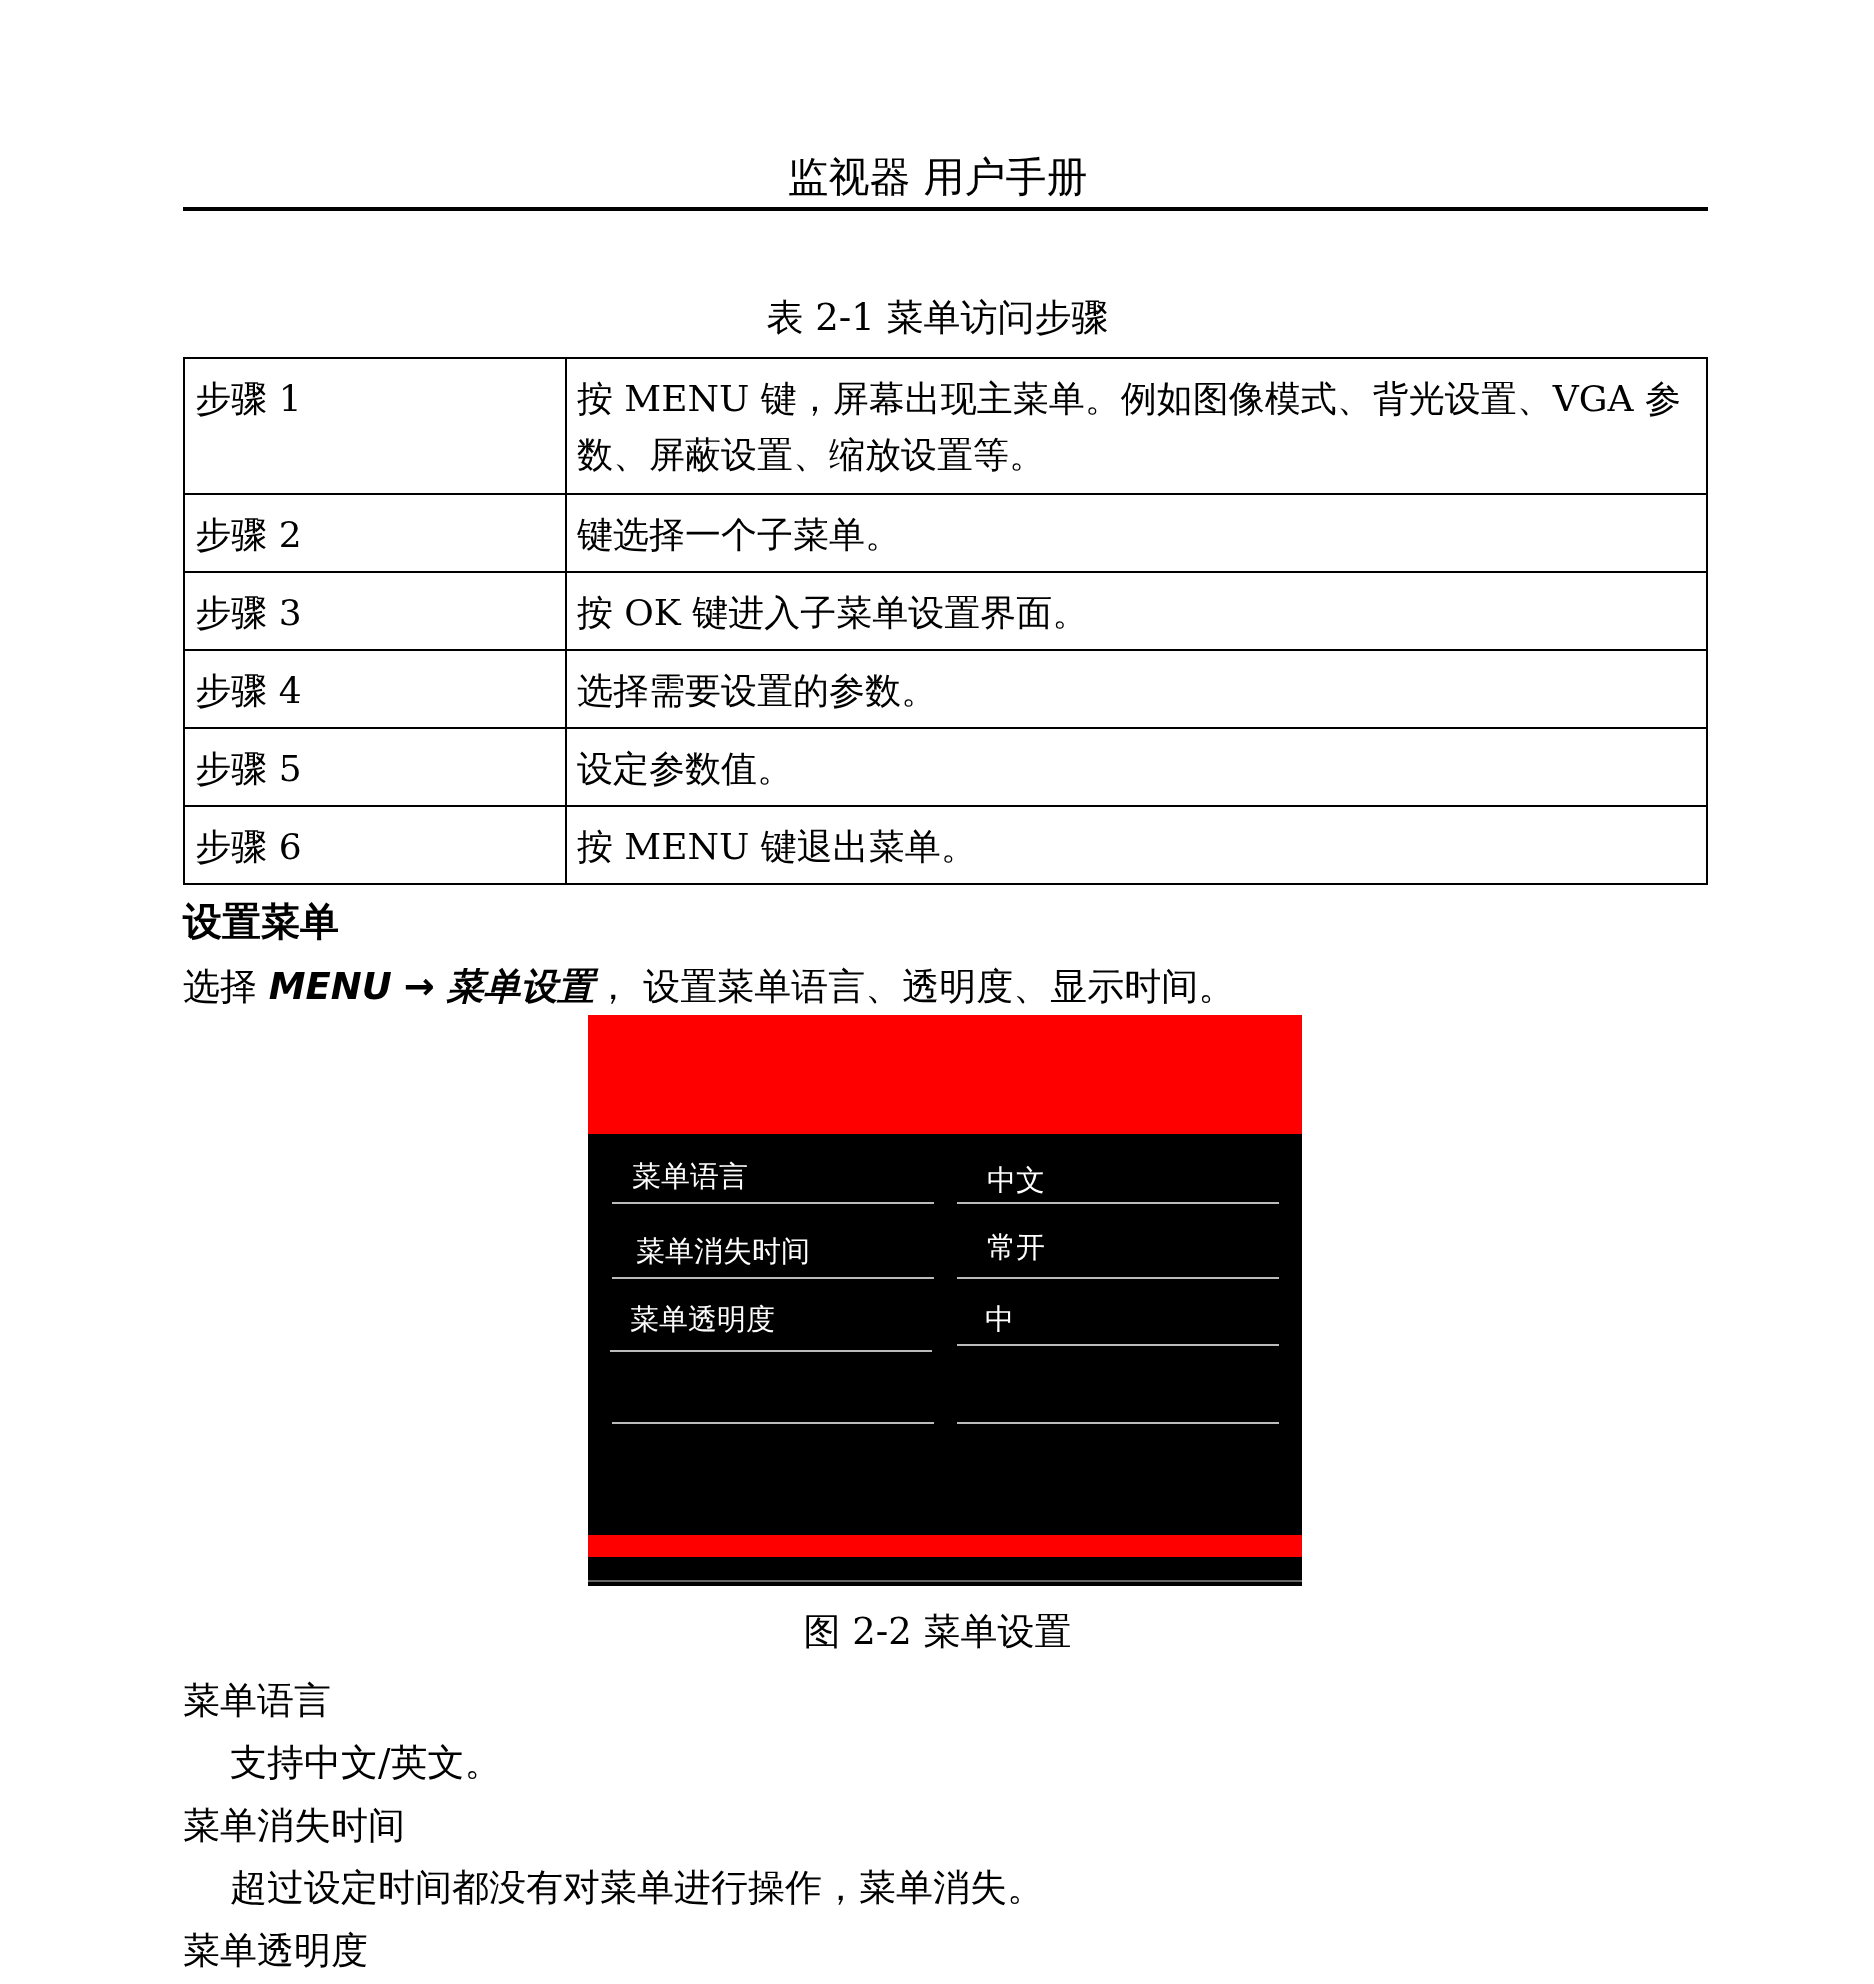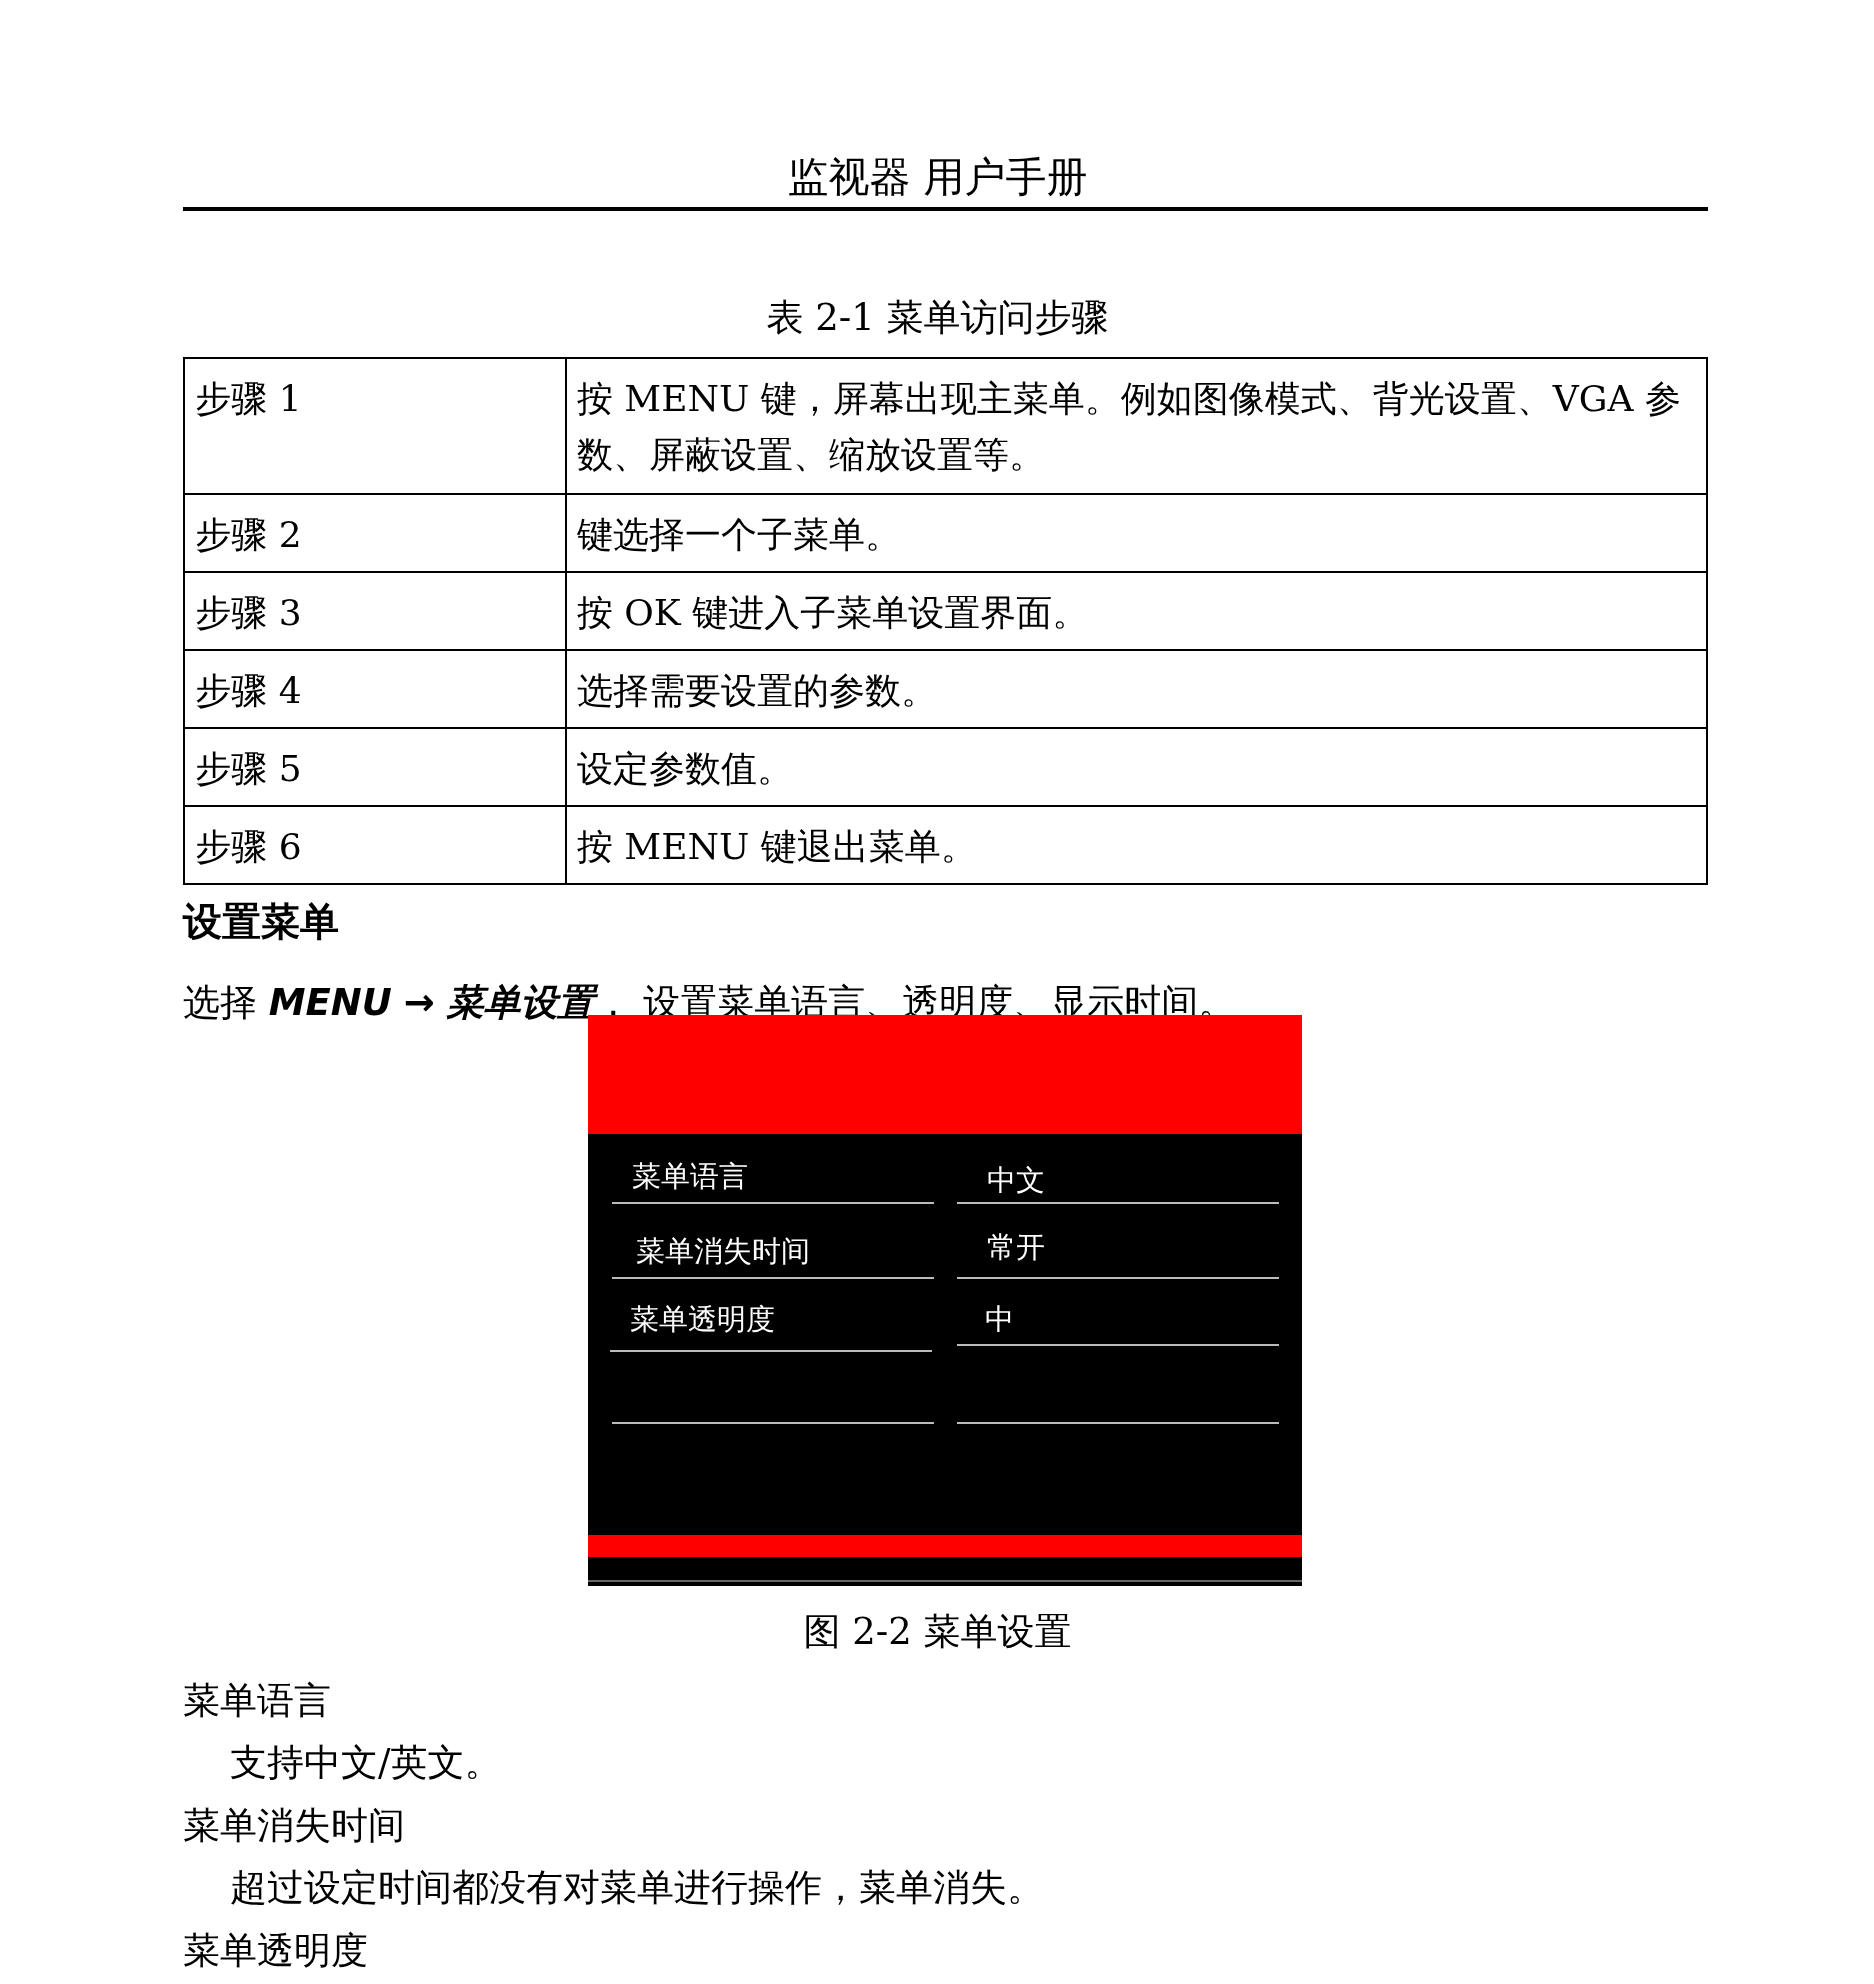--- a/index.html
+++ b/index.html
@@ -55,21 +55,21 @@
     <td>设定参数值。</td>
   </tr>
   <tr style="height:77px;margin-top:16px;">
     <td class="c1">步骤 6</td>
     <td>按 MENU 键退出菜单。</td>
   </tr>
 </tbody>
   </table>
 
 <div class="abs sec-h" style="left:183px;top:860px;margin-top:36px;">设置菜单</div>
-<div class="abs body-t" style="left:183px;top:961px;white-space:nowrap;margin-top:16px;">
+<div class="abs body-t" style="left:183px;top:961px;white-space:nowrap;">
   <span>选择 </span>
   <span class="ital">MENU</span>
   <span class="ital">→</span>
   <span class="ital">菜单设置</span><span>， 设置菜单语言、透明度、显示时间。</span>
 </div>
 
 <div class="abs menu">
   <div class="top"></div>
 
   <div class="mrow" style="left:44px;top:143px;">菜单语言</div>

